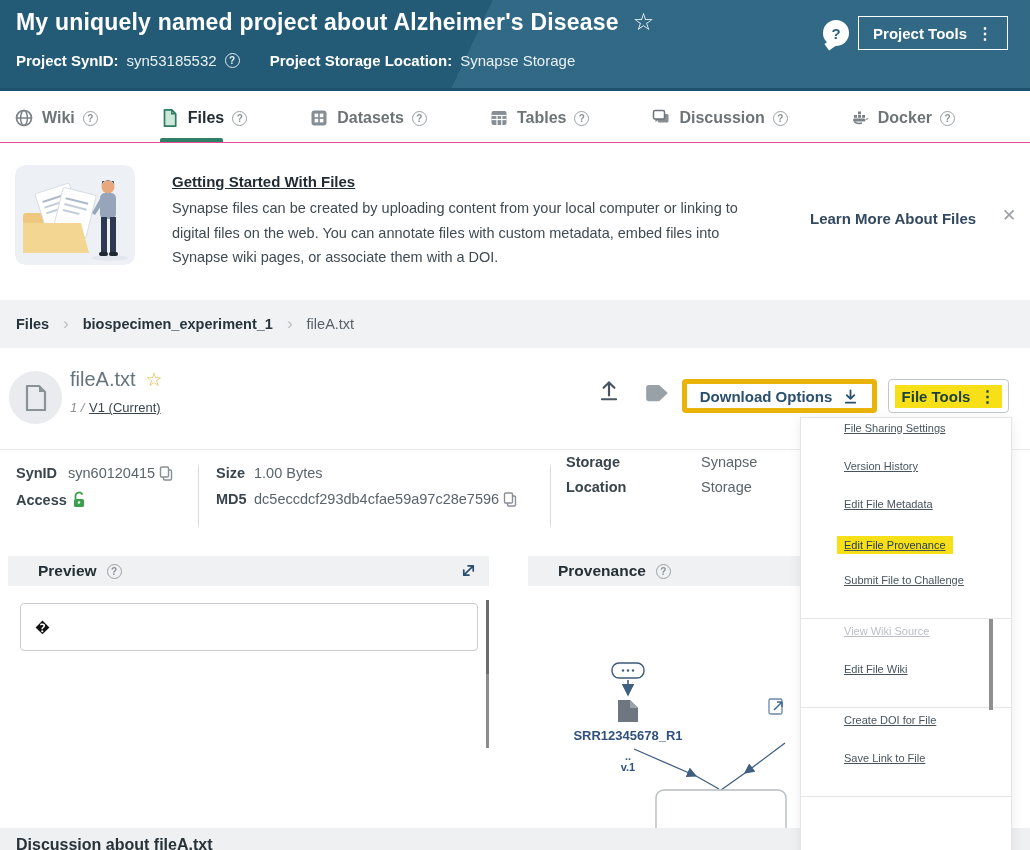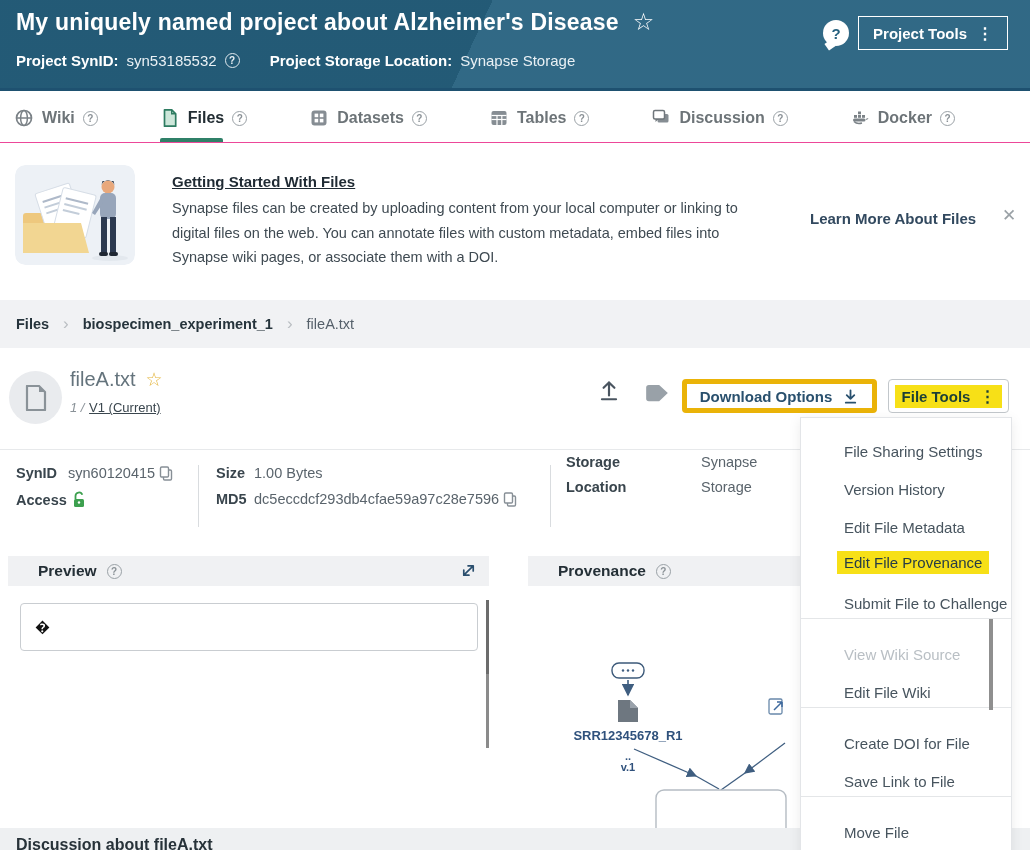--- a/index.html
+++ b/index.html
@@ -96,21 +96,21 @@
   .prov-wrap { position:absolute; left:528px; top:586px; width:282px; height:176px; z-index:1; }
 
   
   .discuss { position:absolute; left:0; top:828px; width:1030px; height:22px; background:#eef0f2; z-index:5;
              padding:8px 16px 0; }
   .discuss-title { font-size:16px; font-weight:700; color:#273239; }
 
   
   .menu { position:absolute; left:800px; top:417px; width:212px; height:500px; background:#fff;
           border:1px solid #e3e5e8; box-shadow:0 3px 12px rgba(0,0,0,0.08); z-index:20; padding-top:4px; }
-  .mi { height:38px; display:flex; align-items:flex-end; padding-left:43px; font-size:15px; color:#47545E; cursor:pointer; }
+  .mi { height:38px; display:flex; align-items:flex-start; padding-left:43px; font-size:11px; color:#47545E; cursor:pointer;text-decoration:underline; }
   .mi.dis { color:#b9bfc4; cursor:default; }
   .mdiv { height:1px; background:#e4e6e8; margin:6px 0; }
   .mdiv + .mi { margin-top:4px; }
   .hl { background:#F7E017; color:#263C46; padding:3px 7px; margin-left:-7px; }
   .mthumb { position:absolute; left:188px; top:201px; width:4px; height:91px; background:#8f8f8f; }
 </style>
 </head>
 <body>
 
 <div id="app">
@@ -387,19 +387,16 @@
         <span>Edit File Wiki</span>
       </div>
     <div class="mdiv"></div>
     <div class="mi">
         <span>Create DOI for File</span>
       </div>
     <div class="mi">
         <span>Save Link to File</span>
       </div>
     <div class="mdiv"></div>
-    <div class="mi">
-        <span>Move File</span>
-      </div>
     <div class="mthumb"></div>
   </div>
 
 </div>
 
 </body></html>

